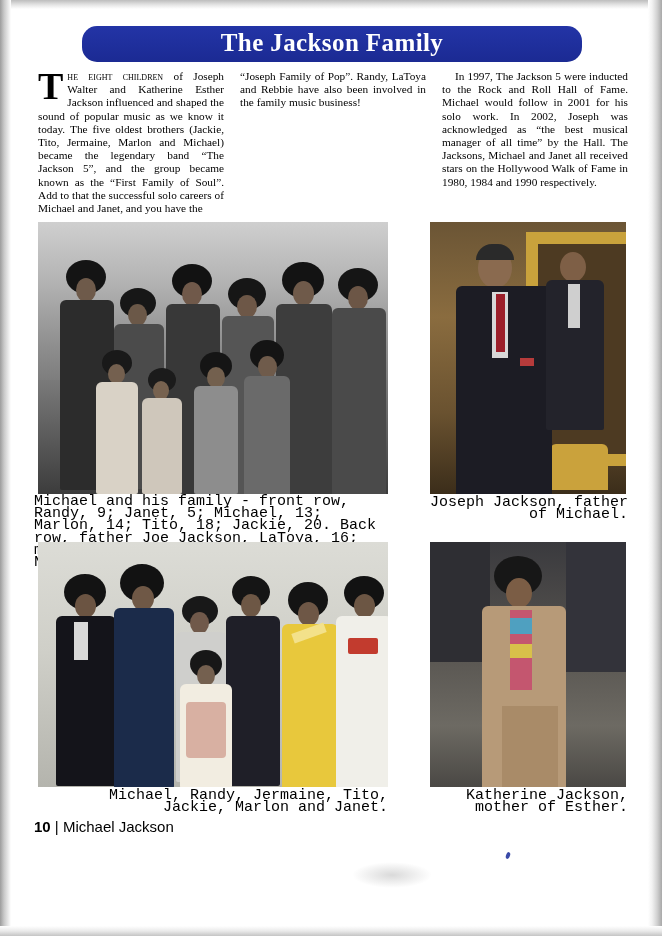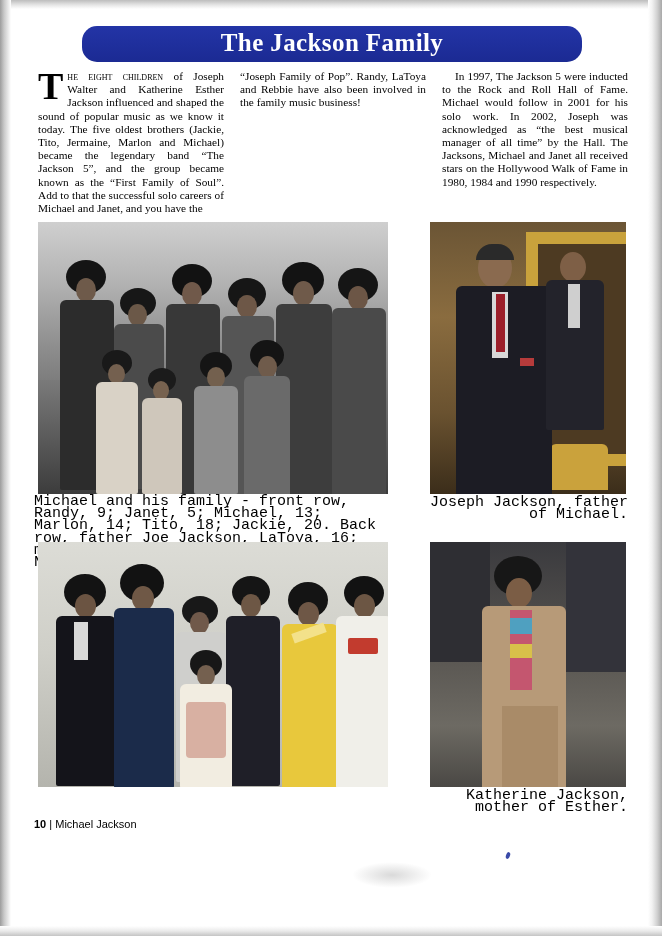--- a/index.html
+++ b/index.html
@@ -122,21 +122,21 @@
   #caption-group-siblings { left: 38px;  top: 790px; width: 350px; }
 
   #photo-katherine   { left: 430px; top: 542px; width: 196px; height: 245px; }
   #caption-katherine { left: 428px; top: 790px; width: 200px; }
 
   .folio {
     position: absolute;
     left: 34px;
     top: 818px;
     font-family: "Liberation Sans", sans-serif;
-    font-size: 11px;
+    font-size: 15px;
     color: #000;
   }
   .folio .num { font-weight: bold; }
 
   .smudge {
     position: absolute;
     left: 352px;
     top: 862px;
     width: 80px;
     height: 26px;
@@ -322,20 +322,21 @@
       <div class="body-sh" style="left:-6px; top:40px; width:56px; height:172px; background:#f0efe9;"></div>
       <div style="position:absolute; left:6px; top:62px; width:30px; height:16px; background:#c23b2e; border-radius:2px;"></div>
     </div>
     <div class="figure" style="left:150px; top:108px;">
       <div class="afro" style="left:2px; top:0; width:32px; height:28px; background:#171717;"></div>
       <div class="head" style="left:9px; top:15px; width:18px; height:21px; background:#74604f;"></div>
       <div class="body-sh" style="left:-8px; top:34px; width:52px; height:104px; background:#f2ede1;"></div>
       <div style="position:absolute; left:-2px; top:52px; width:40px; height:56px; background:#d8b0a2; border-radius:4px;"></div>
     </div>
   </div>
+  <div class="caption center" id="caption-group-siblings">Michael, Randy, Jermaine, Tito, Jackie, Marlon and Janet.</div>
 
   <div class="photo" id="photo-katherine">
     <div class="ph-bg"></div>
     <div style="position:absolute; left:0; top:0; width:60px; height:120px; background:#2e2e33;"></div>
     <div style="position:absolute; left:136px; top:0; width:60px; height:130px; background:#33333a;"></div>
     <div class="figure" style="left:58px; top:14px;">
       <div class="afro" style="left:6px; top:0; width:48px; height:40px; background:#171717;"></div>
       <div class="head" style="left:18px; top:22px; width:26px; height:30px; background:#7b5d45;"></div>
       <div class="body-sh" style="left:-6px; top:50px; width:84px; height:185px; background:#b79a78;"></div>
       <div style="position:absolute; left:22px; top:54px; width:22px; height:80px; background:#c4566f;"></div>

